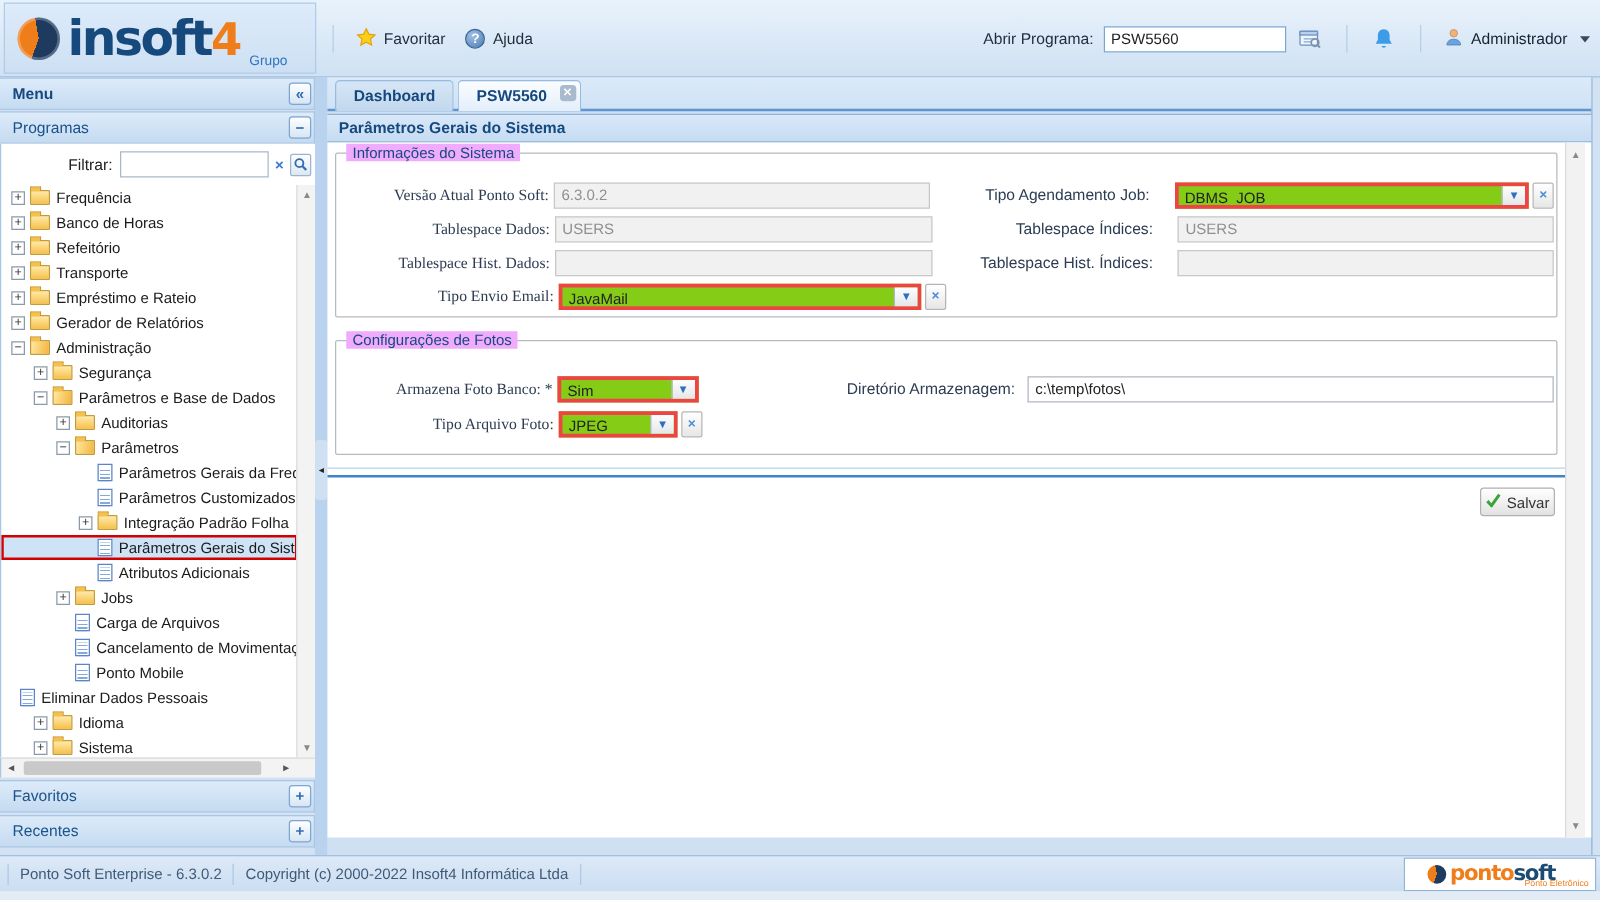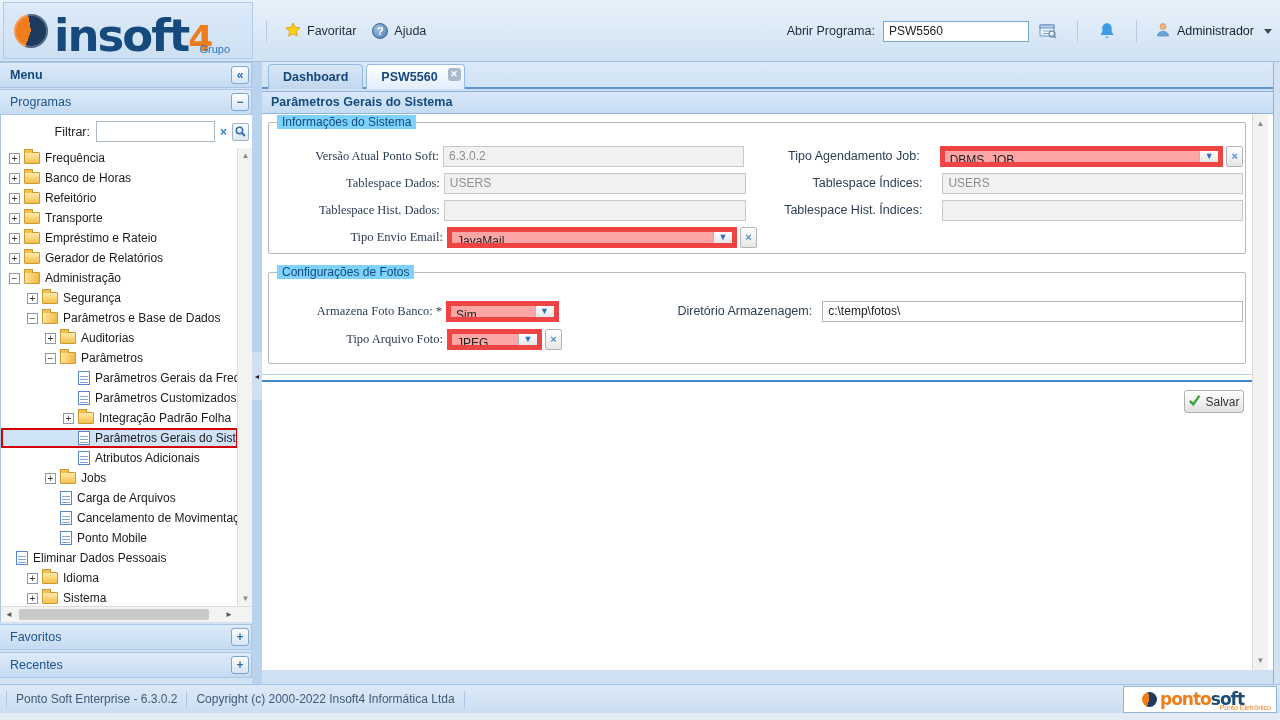--- a/index.html
+++ b/index.html
@@ -9,21 +9,21 @@
 
   
   .header { position:absolute; left:0; top:0; width:1280px; height:62px;
             background:linear-gradient(#e9f2fb,#cfe1f3); border-bottom:1px solid #a3c0de; }
   .logo-panel { position:absolute; left:3px; top:2px; width:250px; height:57px;
                 background:linear-gradient(#ddebfa,#cde0f3); border:1px solid #aecbe9; }
   .logo-circle { position:absolute; left:10px; top:11px; width:34px; height:34px; border-radius:50%;
                  background:conic-gradient(from 200deg, #ef7d1a 0 150deg, #1e3a5f 150deg 360deg);
                  box-shadow:inset 0 0 0 2px rgba(255,255,255,.25); }
   .logo-text { position:absolute; left:50px; top:6px; font-family:"DejaVu Sans", sans-serif; font-weight:bold; letter-spacing:-2px; }
-  .logo-main { font-size:45px; color:#164a7c; }
+  .logo-main { font-size:39px; color:#164a7c; }
   .logo-accent { font-size:36px; color:#ef7d1a; }
   .logo-sub { position:absolute; right:22px; bottom:3px; font-size:11px; color:#2f74c0; letter-spacing:0; }
   .tb-left { position:absolute; left:256px; top:0; height:62px; display:flex; align-items:center; }
   .tb-sep { width:1px; height:22px; background:#b7cde4; margin:0 10px; }
   .tb-btn { display:flex; align-items:center; gap:6px; padding:4px 8px; cursor:default; color:#1f2c3a; font-size:12.5px; }
   .help-icon { display:inline-block; width:16px; height:16px; border-radius:50%;
                background:radial-gradient(circle at 35% 30%, #9fc0e4, #4a7cb4); border:1px solid #3c6492;
                color:#fff; font-size:11px; font-weight:bold; text-align:center; line-height:14px; }
   .tb-right { position:absolute; right:8px; top:0; height:62px; display:flex; align-items:center; gap:8px; }
   .prog-label { color:#1f2c3a; font-size:12.5px; }
@@ -94,31 +94,31 @@
   .tab-close { position:absolute; right:3px; top:3px; width:13px; height:13px; border-radius:3px;
                background:#a9bacd; color:#fff; font-size:9px; line-height:13px; text-align:center; cursor:pointer; }
   .titlebar { position:absolute; left:0; top:29px; width:100%; height:23px;
               background:linear-gradient(#d9e8f9,#c6dcf2); border-top:1px solid #8fb4d9; border-bottom:1px solid #8fb4d9;
               color:#15497f; font-weight:bold; font-size:12.5px; line-height:21px; padding-left:9px; }
   .content { position:absolute; left:0; top:52px; width:1011px; height:556px; background:#fff; font-size:12px; }
 
   .fset { position:absolute; left:6px; width:978px; border:1px solid #b7babf; border-radius:2px; }
   .fset-sistema { top:8px; height:132px; }
   .fset-fotos { top:158px; height:92px; }
-  .legend { position:absolute; top:-8px; left:8px; background:#7dd3fc; padding:0 5px; color:#15497f; font-size:12px; }
+  .legend { position:absolute; top:-8px; left:8px; background:#f0abfc; padding:0 5px; color:#15497f; font-size:12px; }
   .frow { position:absolute; left:2px; right:2px; height:22px; display:flex; align-items:center; }
   .flabel { display:inline-block; text-align:right; color:#2c3c52; font-size:12.5px; white-space:nowrap; }
   .w172 { width:172px; margin-right:4px;font-family:Liberation Serif, serif; }
   .w163 { width:163px; margin-left:16px; margin-right:20px; }
   .w248 { width:248px; margin-left:7px; margin-right:10px; }
   .dis-input { height:21px; background:#f1f1f2; border:1px solid #c8c8c8; color:#8f8f8f; font-size:12px; padding:0 5px;
                font-family:"Liberation Sans", sans-serif; }
   .txt-input { height:21px; background:#fff; border:1px solid #b0b6c0; color:#222; font-size:12px; padding:0 5px;
                font-family:"Liberation Sans", sans-serif; }
-  .combo { height:21px; border:5px solid #ef4444; background:#fca5a5; display:inline-flex; cursor:pointer; }
+  .combo { height:21px; border:3px solid #ef4444; background:#84cc16; display:inline-flex; cursor:pointer; }
   .combo-val { flex:1; padding:2px 5px; color:#222; white-space:nowrap; overflow:hidden; }
   .combo-dd { width:19px; background:linear-gradient(#fdfdfd,#e4e7ea); border-left:1px solid #b0b6c0;
               display:flex; align-items:center; justify-content:center; color:#2f6fbf; font-size:9px; }
   .clear-btn { width:17px; height:21px; margin-left:3px; border:1px solid #b5b5b5; border-radius:2px;
                background:linear-gradient(#ffffff,#e6e6e6); color:#4d8fd6; font-size:11px; font-weight:bold;
                text-align:center; line-height:19px; cursor:pointer; }
   .divider-light { position:absolute; left:0; top:260px; width:1006px; height:1px; background:#b9d3ec; }
   .divider-strong { position:absolute; left:0; top:266px; width:1006px; height:2px; background:#3f85c9; }
   .save-btn { position:absolute; left:922px; top:276px; width:60px; height:23px; border:1px solid #b0b0b0; border-radius:3px;
               background:linear-gradient(#ffffff,#e2e2e2); display:flex; align-items:center; justify-content:center; gap:4px;

